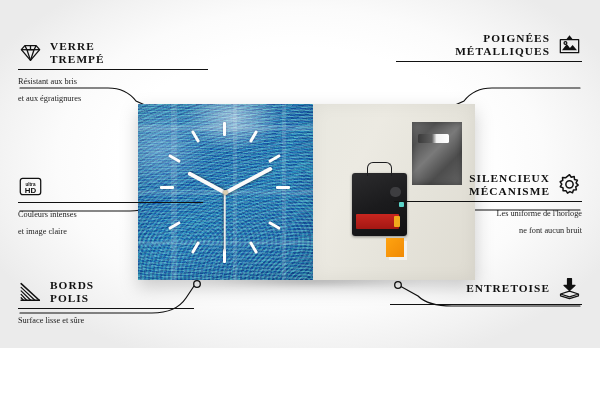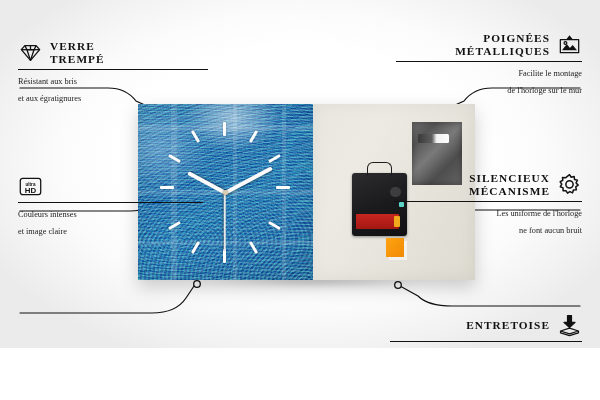--- a/index.html
+++ b/index.html
@@ -34,21 +34,21 @@
   .feature.right .desc{text-align:right;}
   .icon{width:25px;height:25px;flex:0 0 25px;display:block;}
   .icon svg{display:block;width:25px;height:25px;}
 
   
   #f-verre   {left:18px; top:40px;}
   #f-impr    {left:18px; top:174px;}
   #f-bords   {left:18px; top:279px;}
   #f-poign   {left:382px;top:32px;}
   #f-meca    {left:382px;top:172px;}
-  #f-entre   {left:382px;top:276px;margin-top:37px;}
+  #f-entre   {left:382px;top:276px;}
 
   #f-verre .rule{width:190px;}
   #f-impr  .rule{width:185px;}
   #f-bords .rule{width:176px;}
   #f-poign .rule{width:186px;margin-left:14px;}
   #f-meca  .rule{width:188px;margin-left:12px;}
   #f-entre .rule{width:192px;margin-left:8px;}
 
   
   #leaders{position:absolute;inset:0;width:600px;height:400px;pointer-events:none;}
@@ -255,39 +255,61 @@
           <text x="12" y="11.4" font-family="Liberation Sans, sans-serif" font-size="4.4" font-weight="bold" fill="#111" text-anchor="middle">ultra</text>
           <text x="12" y="18.1" font-family="Liberation Sans, sans-serif" font-size="7.6" font-weight="bold" fill="#111" text-anchor="middle">HD</text>
         </svg>
       </span>
     </div>
     <div class="rule"></div>
     <div class="desc">Couleurs intenses
 et image claire</div>
   </div>
 
+  <div class="feature left" id="f-bords">
+    <div class="head">
+      <span class="icon">
+        <svg viewBox="0 0 24 24" stroke="#111" stroke-linecap="round">
+          <g stroke-width="1.5">
+            <path d="M3 4.5 L20.4 20.4"></path>
+          </g>
+          <g stroke-width="1.15">
+            <path d="M3 8.0 L16.2 20.4"></path>
+            <path d="M3 11.4 L12.2 20.4"></path>
+            <path d="M3 14.8 L8.3 20.4"></path>
+            <path d="M3 18.0 L5.2 20.4"></path>
+          </g>
+          <path d="M3 20.4 H20.4" stroke-width="1.5"></path>
+        </svg>
+      </span>
+      <span class="titlewrap">
+        <span class="t-line">BORDS</span>
+        <span class="t-line">POLIS</span>
+      </span>
+    </div>
+    <div class="rule"></div>
+    <div class="desc">Surface lisse et sûre</div>
+  </div>
 
   <div class="feature right" id="f-poign">
     <div class="head">
       <span class="titlewrap">
         <span class="t-line">POIGNÉES</span>
         <span class="t-line">MÉTALLIQUES</span>
       </span>
       <span class="icon">
         <svg viewBox="0 0 24 24" fill="none" stroke="#111" stroke-width="1.2" stroke-linejoin="round">
           <path d="M12 3.2 L15.4 7.4 H8.6 Z" fill="#111" stroke="none"></path>
           <rect x="3.2" y="7.4" width="17.6" height="12.4"></rect>
           <path d="M4.8 17.6 L9.4 11.6 L12.4 15.4 L15.0 12.4 L19.2 17.6 Z" fill="#111" stroke="none"></path>
           <circle cx="8.1" cy="10.6" r="1.35"></circle>
         </svg>
       </span>
     </div>
     <div class="rule"></div>
-    <div class="desc">Facilite le montage
-de l'horloge sur le mur</div>
   </div>
 
   <div class="feature right" id="f-meca">
     <div class="head">
       <span class="titlewrap">
         <span class="t-line">SILENCIEUX</span>
         <span class="t-line">MÉCANISME</span>
       </span>
       <span class="icon">
         <svg viewBox="0 0 24 24" fill="none" stroke="#111" stroke-width="1.45" stroke-linejoin="round">

